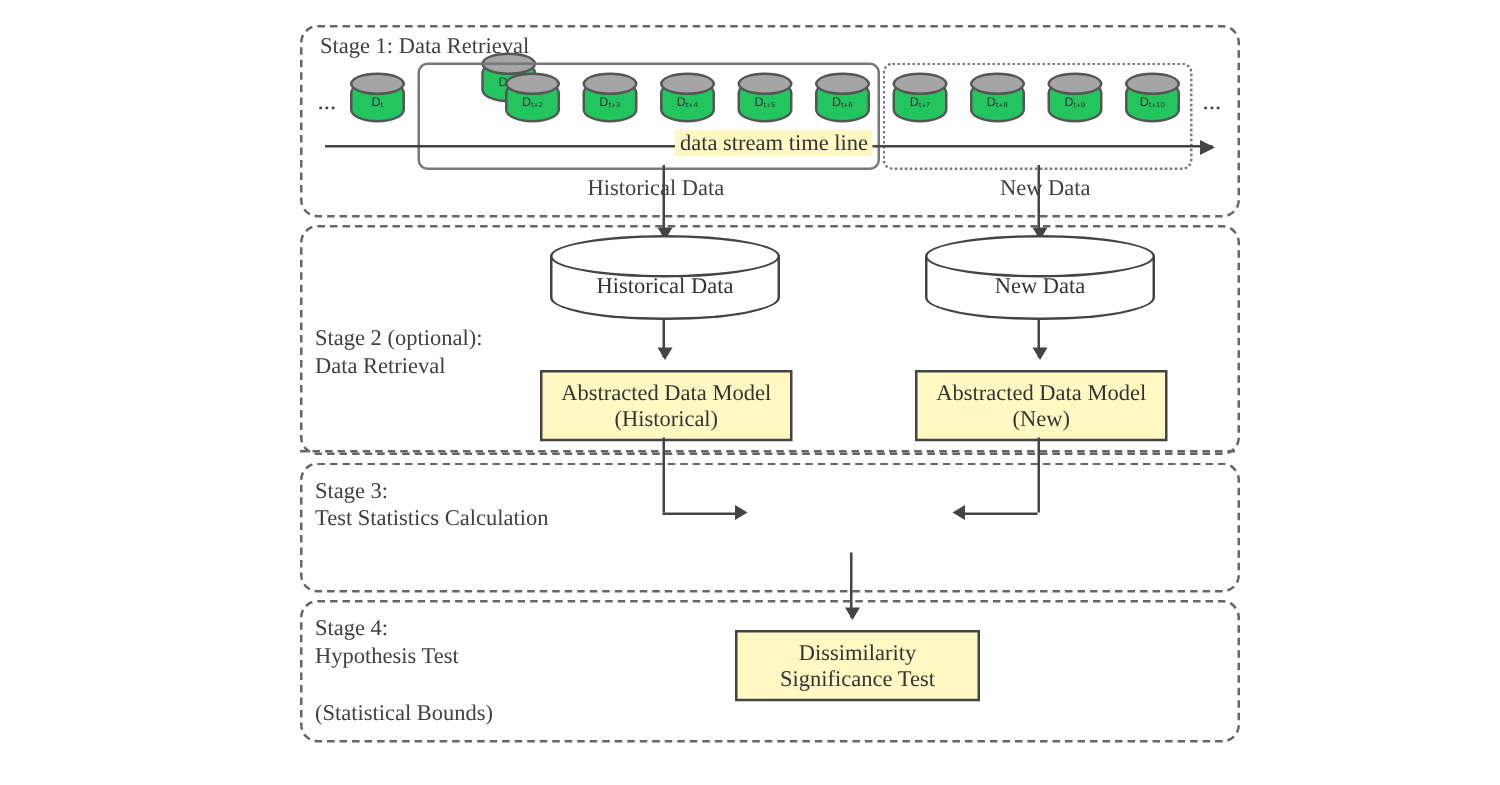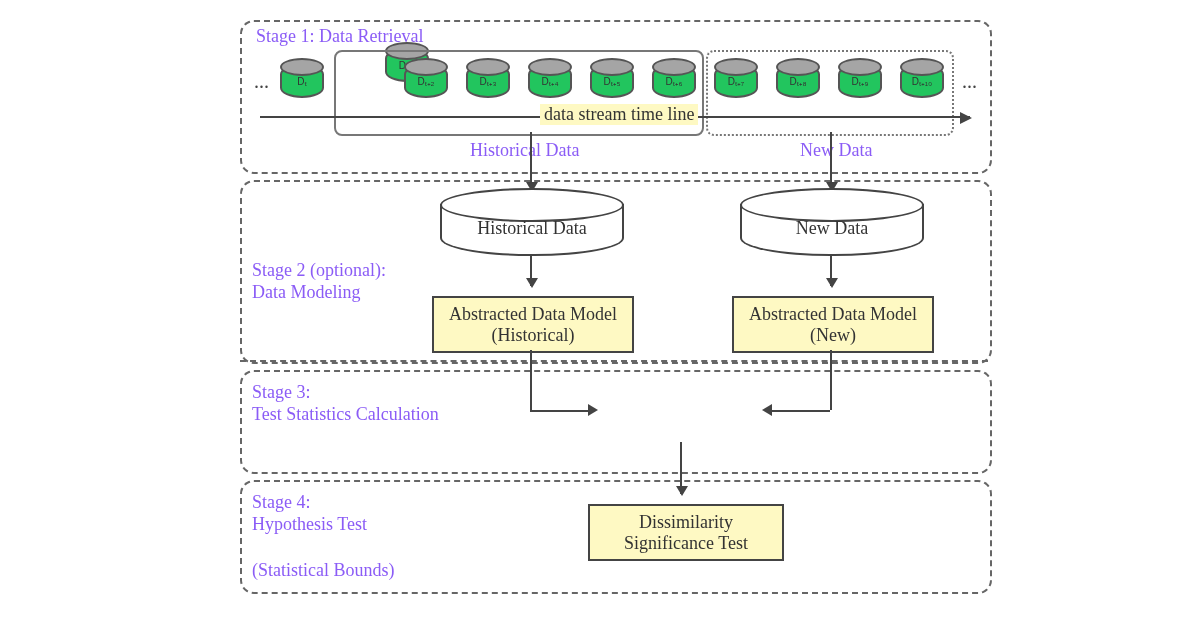--- a/index.html
+++ b/index.html
@@ -28,21 +28,21 @@
   .stage2 { left: 0; top: 160px; width: 748px; height: 180px; border-style: dashed; }
   .stage3 { left: 0; top: 350px; width: 748px; height: 100px; }
   .stage4 { left: 0; top: 460px; width: 748px; height: 110px; }
 
   
   .stage2 { border-top-style: dashed; border-bottom-style: dashed; }
 
   .stage-title {
     position: absolute;
     font-size: 18px;
-    color: #8b5cf6;
+    color: #404040;
   }
 
   
   .cyl {
     position: absolute;
     width: 40px;
     height: 30px;
     background: #22c55e;
     border: 2px solid #555;
     border-radius: 50% / 30%;
@@ -234,21 +234,21 @@
 
   <div class="stage-title" style="left:230px; top:120px; font-size:18px;">Historical Data</div>
   <div class="stage-title" style="left:560px; top:120px; font-size:18px;">New Data</div>
 
   <div class="arrow-v" style="left:290px; top:112px; height:58px;"></div>
   <div class="arrow-v" style="left:590px; top:112px; height:58px;"></div>
 
   <div class="stage stage2"></div>
   <div class="double-dash" style="top:340px; left:0;"></div>
   <div class="stage-title" style="left:12px; top:240px;">Stage 2 (optional):</div>
-  <div class="stage-title" style="left:12px; top:262px;">Data Modeling</div>
+  <div class="stage-title" style="left:12px; top:262px;">Data Retrieval</div>
 
   <div class="bigcyl" style="left:200px; top:184px;">
     <div class="bigcyl-label">Historical Data</div>
   </div>
   <div class="bigcyl" style="left:500px; top:184px;">
     <div class="bigcyl-label">New Data</div>
   </div>
 
   <div class="arrow-v" style="left:290px; top:236px; height:30px;"></div>
   <div class="arrow-v" style="left:590px; top:236px; height:30px;"></div>

